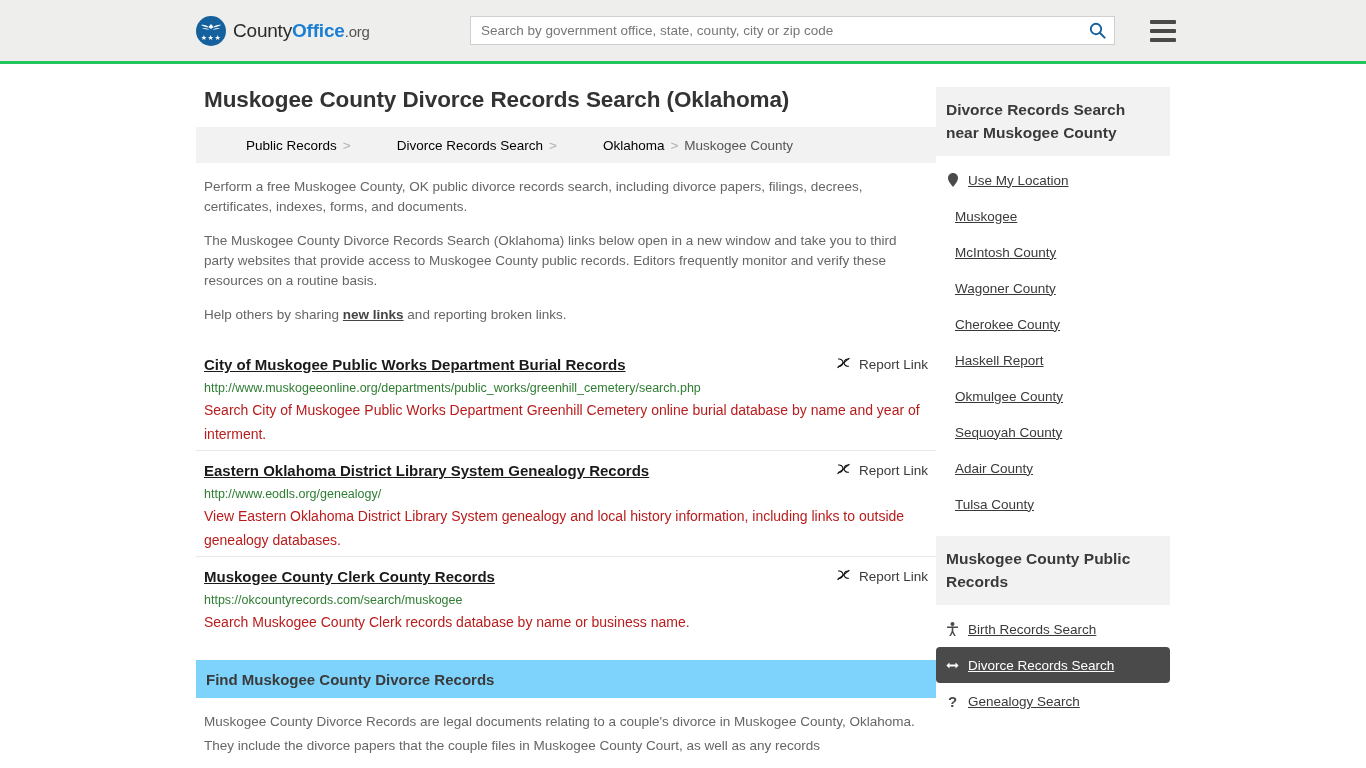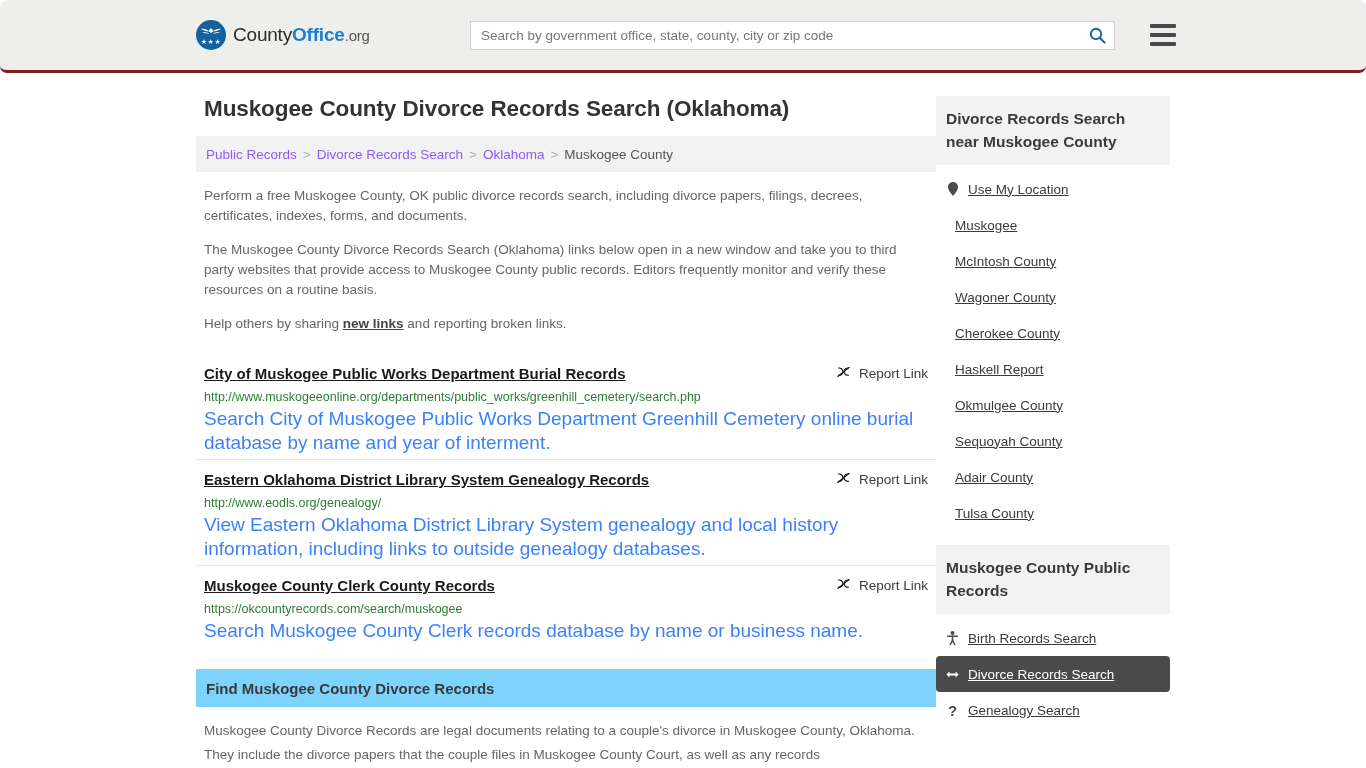--- a/index.html
+++ b/index.html
@@ -7,27 +7,26 @@
     margin: 0; padding: 0;
     width: 1366px; height: 768px;
     overflow: hidden;
     background: #ffffff;
     font-family: "Liberation Sans", sans-serif;
     -webkit-font-smoothing: antialiased;
   }
 
   
   .site-header {
-    height: 73px;
+    height: 64px;
     background: #eeeeec;
-    border-bottom: 3px solid #7f1d1d;
+    border-bottom: 3px solid #22c55e;
     display: flex;
     align-items: center;
     position: relative;
-    border-radius: 7px;
   }
   .logo-wrap {
     position: absolute;
     left: 196px;
     display: flex;
     align-items: center;
     gap: 7px;
     text-decoration: none;
   }
   .logo-mark {
@@ -132,22 +131,23 @@
   .breadcrumb {
     background: #f2f2f2;
     height: 36px;
     display: flex;
     align-items: center;
     padding: 0 10px;
     font-size: 13.5px;
     gap: 6px;
   }
   .breadcrumb a {
-    color: #8b5cf6;
+    color: #000000;
     text-decoration: none;
+    margin-left: 40px;
   }
   .breadcrumb .sep { color: #b0b0b0; }
   .breadcrumb .current { color: #555; }
 
   p.intro {
     font-size: 13.5px;
     line-height: 20px;
     color: #666;
     margin: 14px 0 0 8px;
     max-width: 722px;
@@ -185,22 +185,22 @@
     padding-top: 2px;
   }
   .result-url {
     font-size: 12.5px;
     color: #2e7d32;
     margin-top: 5px;
     line-height: 16px;
     word-break: break-all;
   }
   .result-desc {
-    font-size: 19px;
-    color: #3b82f6;
+    font-size: 14px;
+    color: #b91c1c;
     line-height: 24px;
     margin-top: 2px;
   }
 
   
   .section-block { margin-top: 22px; }
   .section-head {
     background: #7dd3fc;
     height: 38px;
     display: flex;

